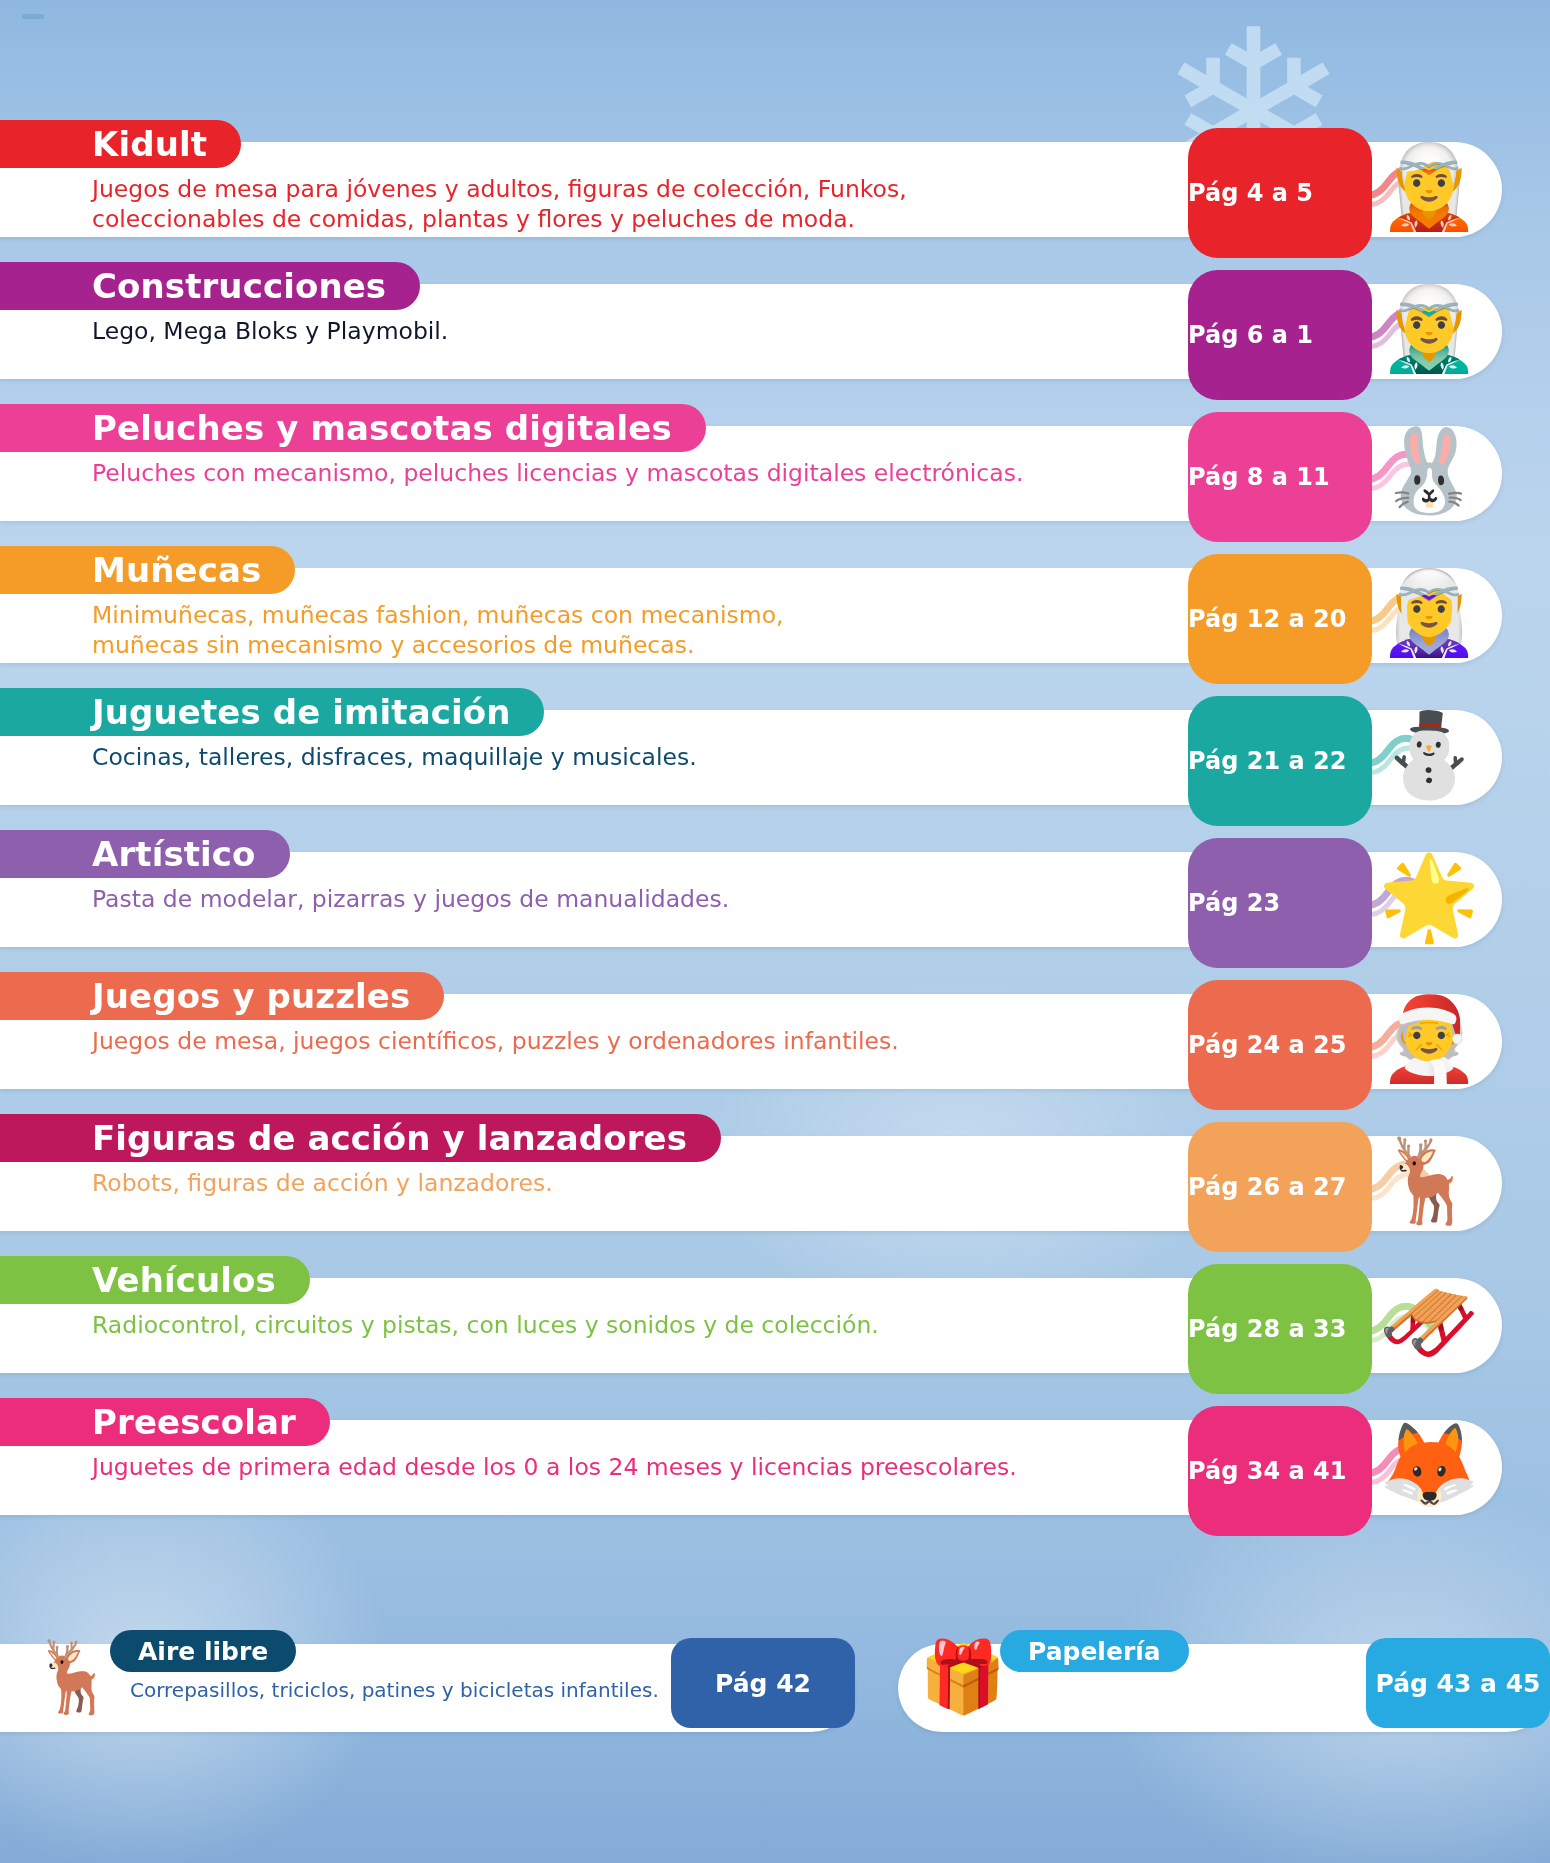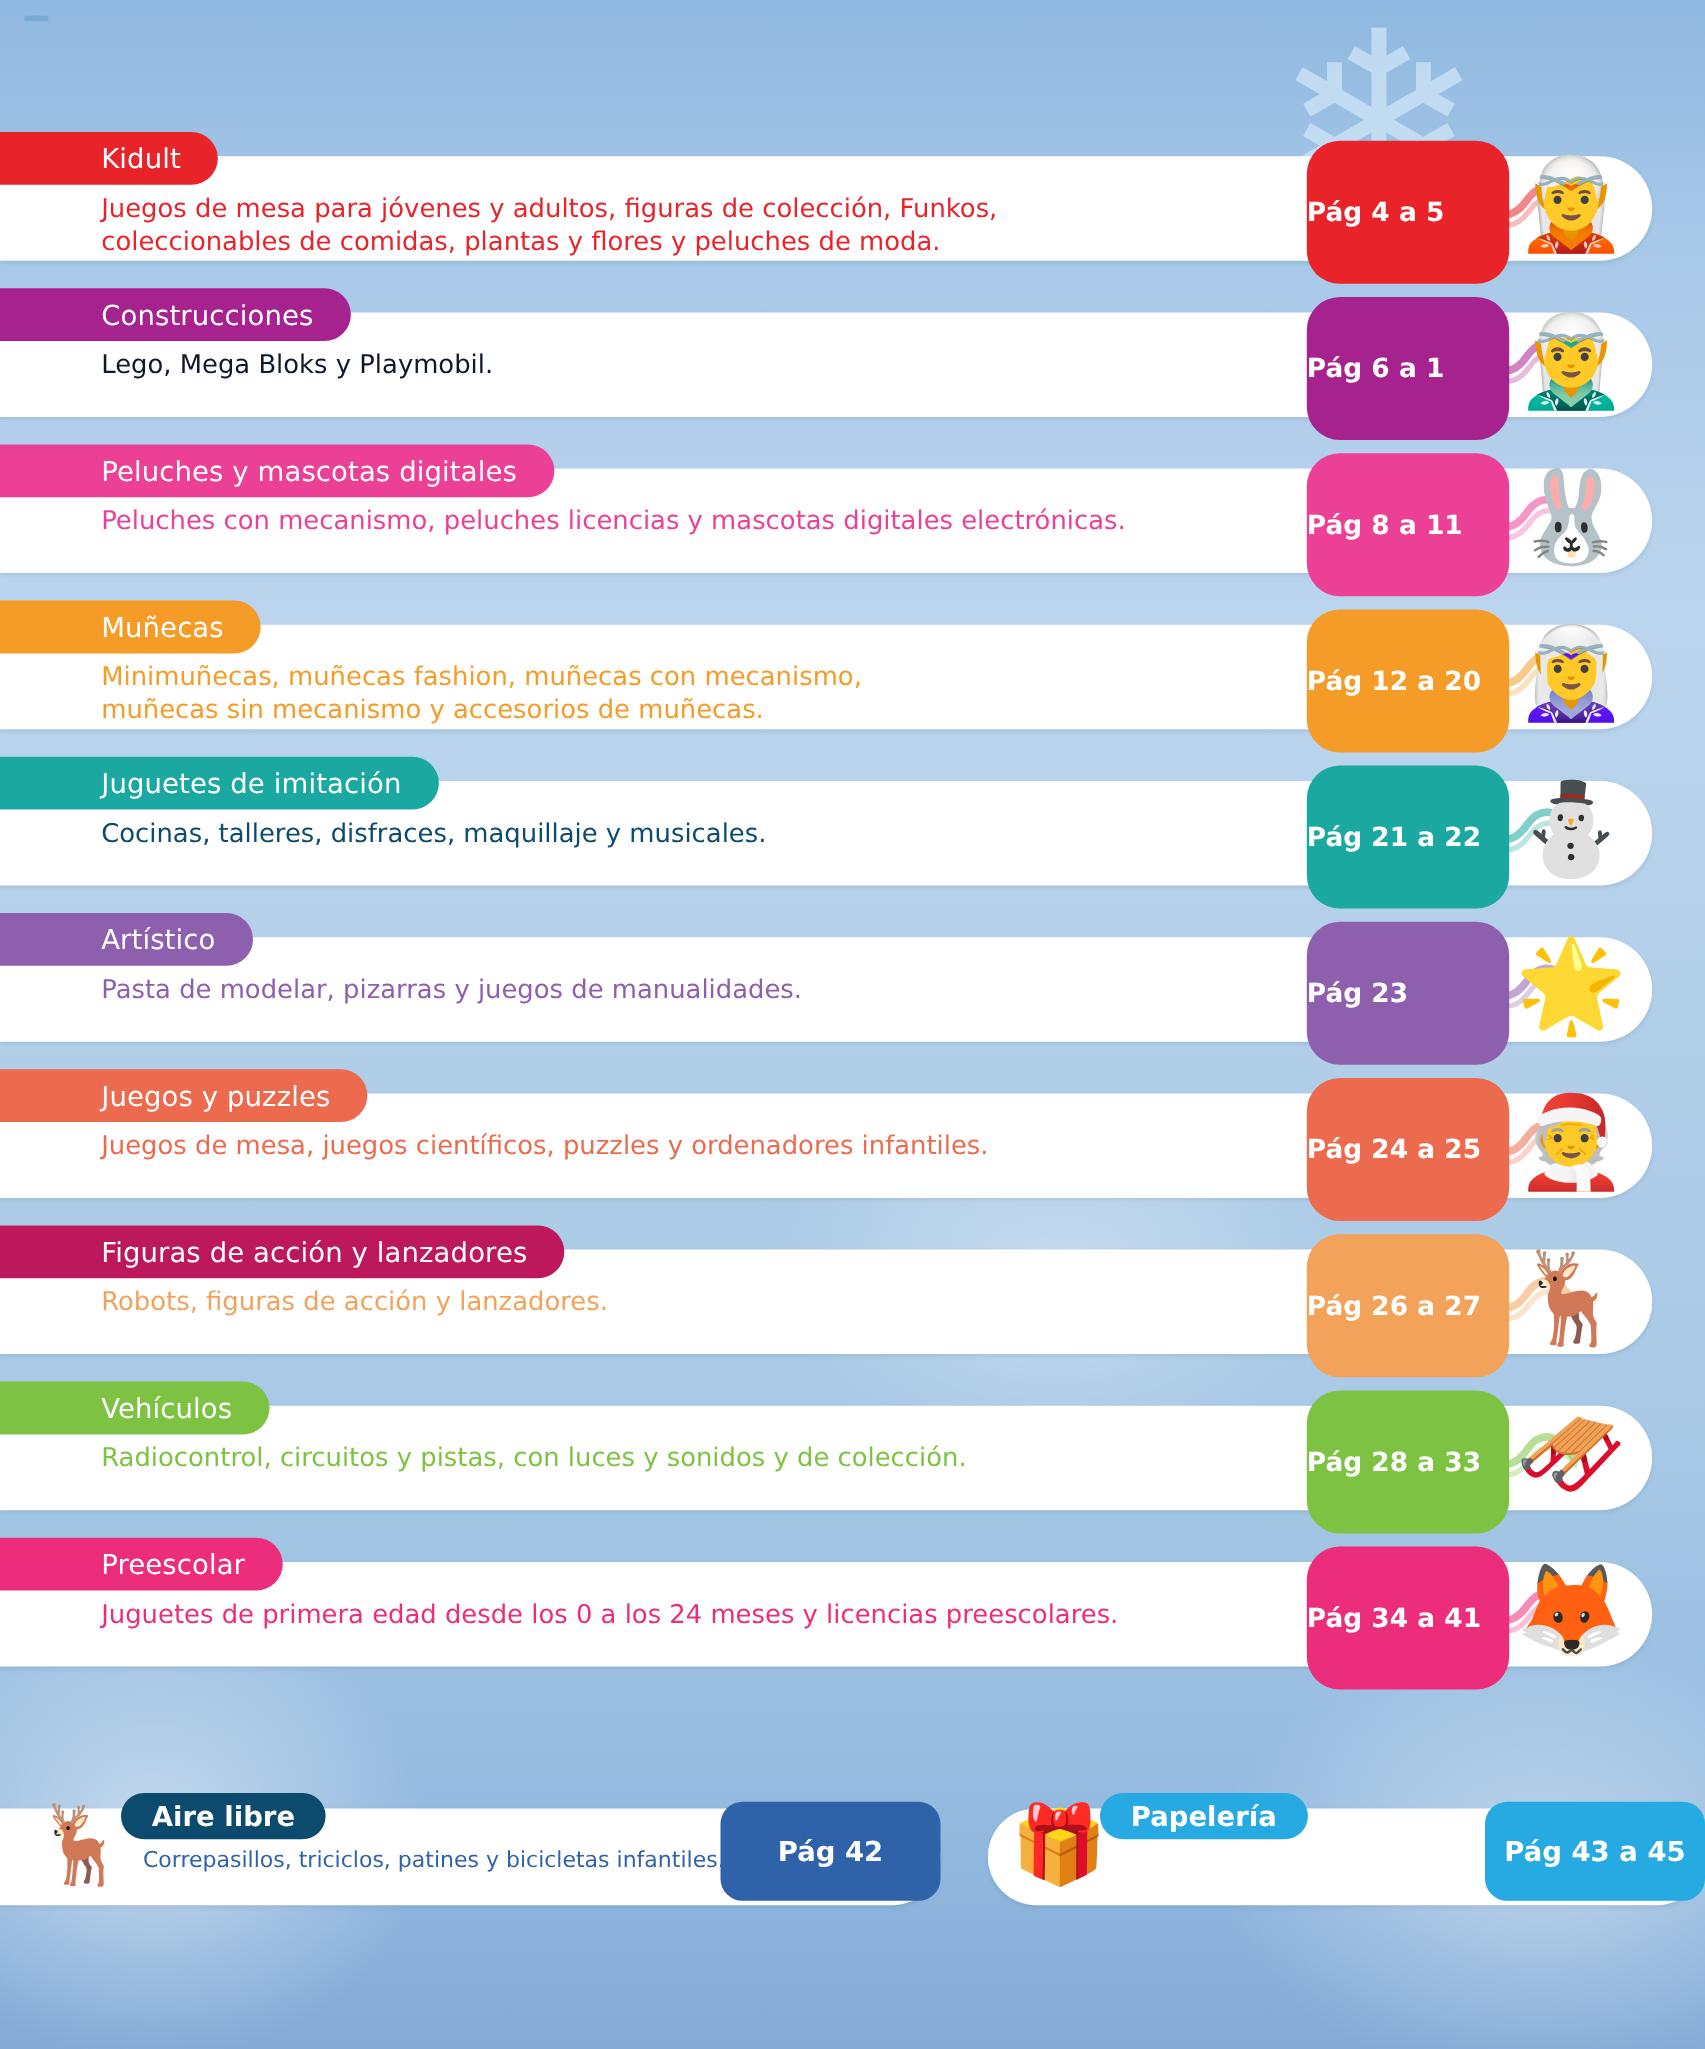--- a/index.html
+++ b/index.html
@@ -59,22 +59,22 @@
   }
 
   .title-pill {
     position:absolute;
     left:0; top:0;
     height:48px;
     padding: 0 34px 0 92px;
     display:flex; align-items:center;
     border-radius: 0 26px 26px 0;
     color:#ffffff;
-    font-size:25px;
-    font-weight:normal;
+    font-size:34px;
+    font-weight:bold;
     letter-spacing:.1px;
     white-space:nowrap;
     z-index:3;
   }
 
   .desc {
     position:absolute;
     left:92px;
     top:54px;
     width:960px;
@@ -138,21 +138,21 @@
     padding:0 28px; display:flex; align-items:center;
     border-radius: 22px; color:#fff; font-weight:bold; font-size:25px;
     z-index:3; white-space:nowrap;
   }
   .bot-right .bot-pill { left:120px; }
   .bot-desc {
     position:absolute; left:130px; top:48px; font-size:20px; font-weight:500;
     z-index:3; white-space:nowrap;
   }
   .bot-badge {
-    position:absolute; right:0; top:8px; width:200px; height:90px;
+    position:absolute; right:0; top:8px; width:184px; height:90px;
     border-radius:20px; color:#fff; display:flex; align-items:center; justify-content:center;
     font-size:25px; font-weight:600; z-index:4;
   }
   .bot-art {
     position:absolute; left:20px; top:-8px; width:110px; height:110px;
     display:flex; align-items:center; justify-content:center; font-size:70px; z-index:5;
   }
   .bot-right .bot-art { left:28px; }
 
   .tiny-mark {

